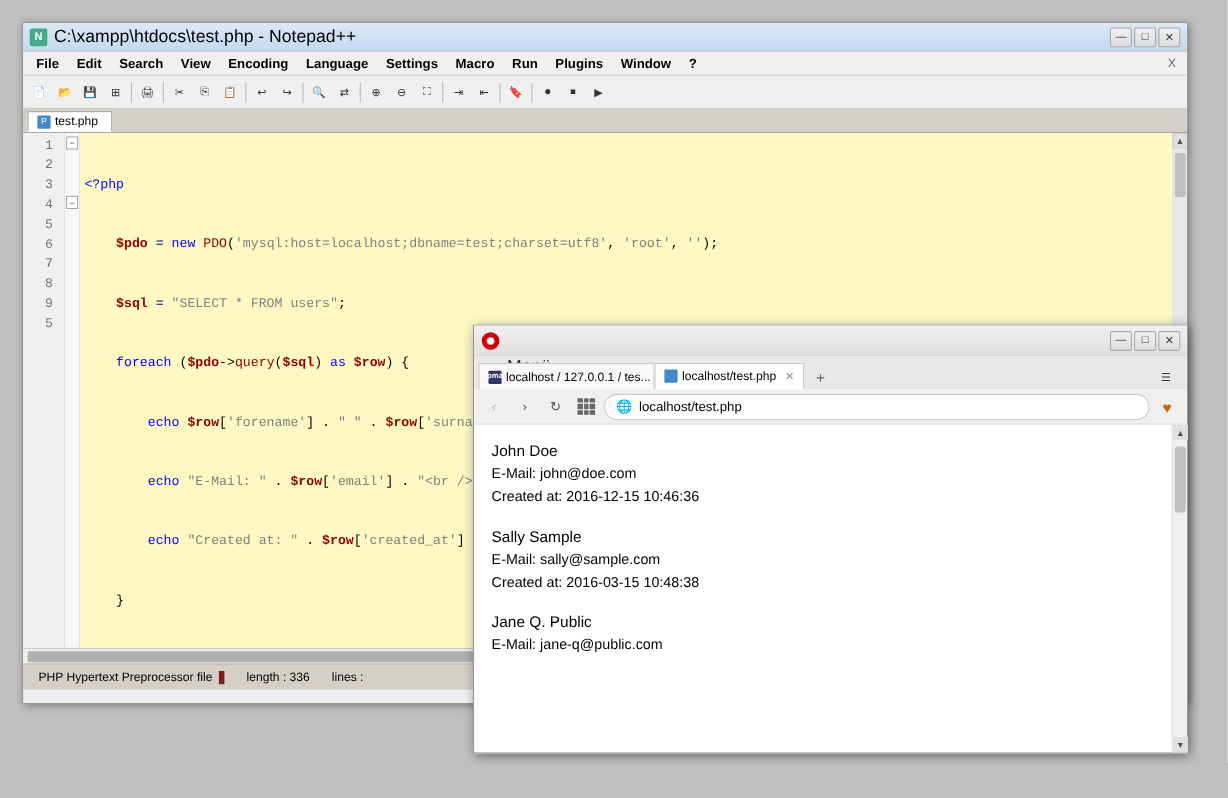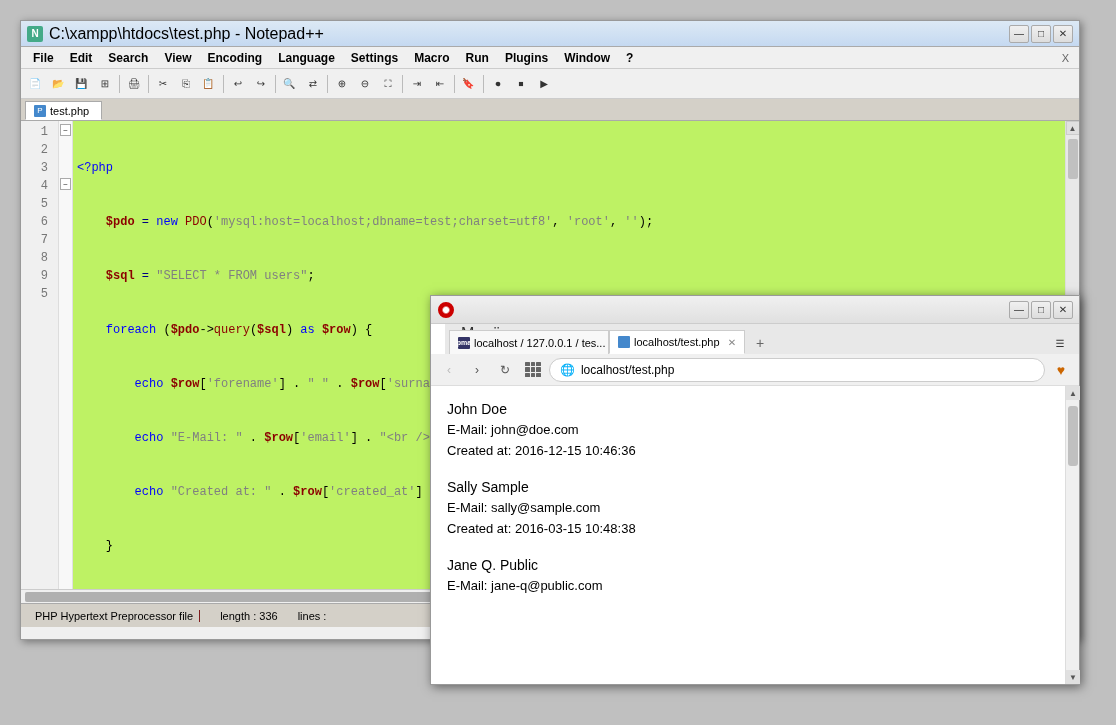--- a/index.html
+++ b/index.html
@@ -215,21 +215,21 @@
     }
 
     .code-area {
       flex: 1;
       padding: 2px 4px;
       font-family: 'Courier New', monospace;
       font-size: 12px;
       line-height: 18px;
       overflow: auto;
       white-space: pre;
-      background: #bef264;
+      background: #fef9c3;
     }
 
     .code-line {
       height: 18px;
       line-height: 18px;
     }
 
     
     .kw { color: #0000ff; font-weight: normal; }
     .var { color: #8b0000; font-weight: bold; }
@@ -246,21 +246,21 @@
       align-items: center;
       padding: 0 8px;
       border-top: 1px solid #aaa;
       font-size: 11px;
       color: #000;
       gap: 20px;
     }
 
     .status-section {
       padding: 0 6px;
-      border-right: 1px solid #7f1d1d;
+      border-right: 5px solid #7f1d1d;
     }
 
     
     .npp-hscroll {
       height: 14px;
       background: #f0f0f0;
       border-top: 1px solid #ccc;
       display: flex;
       align-items: center;
     }
@@ -331,21 +331,20 @@
       display: flex;
       gap: 2px;
     }
 
     .browser-tabbar {
       background: #e8e8e8;
       height: 30px;
       display: flex;
       align-items: flex-end;
       padding: 0 4px;
-      margin-left: 14px;
     }
 
     .browser-tab {
       background: #f8f8f8;
       border: 1px solid #ccc;
       border-bottom: none;
       padding: 4px 8px;
       font-size: 11px;
       cursor: pointer;
       display: flex;

